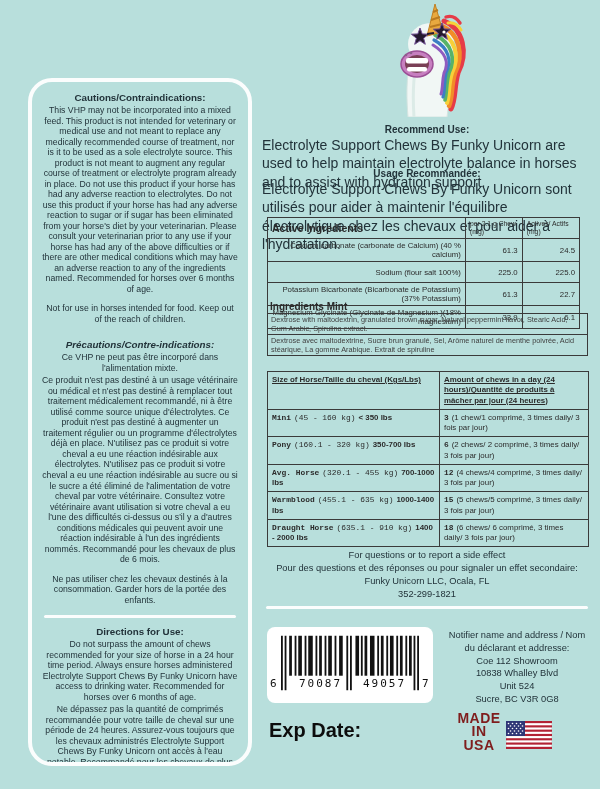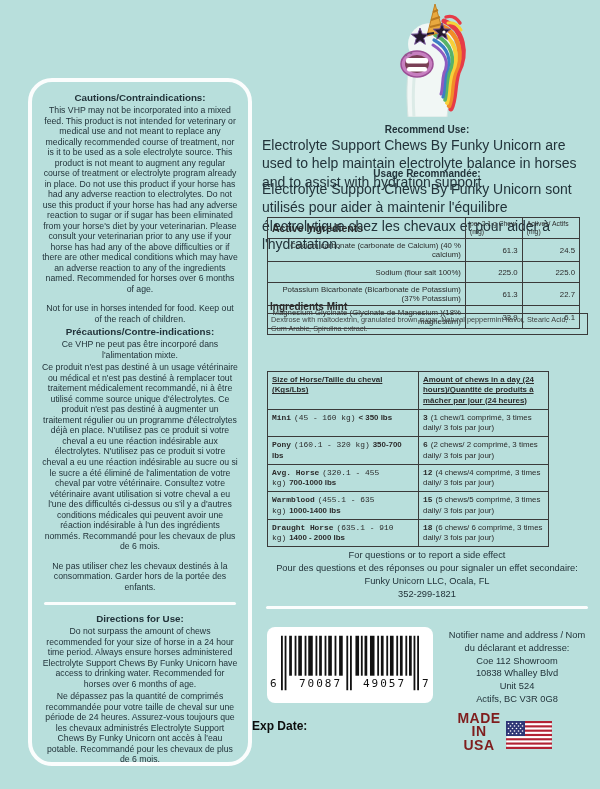--- a/index.html
+++ b/index.html
@@ -11,54 +11,54 @@
   }
   
   .left-panel{
     position:absolute;left:28px;top:78px;width:224px;height:688px;
     box-sizing:border-box;border:4px solid #fbfdfd;border-radius:24px;
     padding:10px 8px 8px;overflow:hidden;
   }
   .lp-h{font-weight:bold;font-size:9.8px;text-align:center;margin:0 0 2px;}
   .lp-b{font-size:8.7px;line-height:1.21;text-align:center;margin:2px;}
   .lp-note{margin-top:9px;}
-  .lp-gap{margin-top:2px;}
+  .lp-gap{margin-top:15px;font-style:italic;}
   .lp-divider{height:3px;background:#fbfdfd;border-radius:2px;margin:10px 4px 8px;}
   
   .r-h{font-weight:bold;font-size:10px;text-align:center;margin:0 0 1px;}
   .r-b{font-size:14px;line-height:1.32;margin:0;}
   .abs{position:absolute;}
   
   table{border-collapse:collapse;}
   .ai-table{position:absolute;left:267px;top:217px;width:313px;color:#2b2b2b;}
   .ai-table td,.ai-table th{border:1px solid #3a3a3a;padding:2px 4px;background:transparent;}
   .ai-name-h{font-size:10.5px;font-weight:bold;text-align:left;width:209px;}
   .ai-col-h{font-size:6.8px;font-weight:normal;text-align:left;vertical-align:top;width:52px;line-height:1.2;}
   .ai-row td{font-size:7.8px;height:16px;text-align:right;}
   .ai-num{text-align:right;}
   
   .ing-h{position:absolute;left:270px;top:301px;font-size:10px;font-weight:bold;color:#2b2b2b;margin:0;}
   .ing-box{position:absolute;left:267px;top:313px;width:321px;color:#404040;}
   .ing-box td{border:1px solid #3a3a3a;padding:1px 3px;font-size:7.3px;line-height:1.25;}
   
-  .dose-table{position:absolute;left:267px;top:371px;width:282px;color:#2b2b2b;}
+  .dose-table{position:absolute;left:267px;top:371px;width:322px;color:#2b2b2b;}
   .dose-table td,.dose-table th{border:1px solid #3a3a3a;padding:3px 4px;vertical-align:top;text-align:left;font-size:7.9px;line-height:1.3;}
   .dose-table th{text-decoration:underline;font-weight:bold;}
   .c1{width:164px;} .c2{width:141px;}
   .sp{margin-right:3px;font-family:Liberation Mono, monospace;}
   
   .contact{position:absolute;left:262px;top:549px;width:330px;font-size:9.3px;line-height:1.4;text-align:center;}
   .divider2{position:absolute;left:266px;top:606px;width:322px;height:3px;background:#fbfdfd;border-radius:2px;}
   
   .barcode-box{position:absolute;left:267px;top:627px;width:166px;height:76px;background:#ffffff;border-radius:8px;}
   .bc-digit{position:absolute;font-family:"DejaVu Sans Mono",monospace;font-size:11px;color:#111;}
   
   .notifier{position:absolute;left:437px;top:629px;width:160px;font-size:9.3px;line-height:1.38;text-align:center;}
   
-  .exp{position:absolute;left:252px;top:719px;font-size:12px;font-weight:bold;color:#0d0d0d;}
+  .exp{position:absolute;left:269px;top:719px;font-size:20px;font-weight:bold;color:#0d0d0d;}
   .madein{position:absolute;left:450px;top:712px;width:58px;text-align:center;font-size:14px;font-weight:bold;line-height:0.95;color:#7f1d1d;letter-spacing:0.5px;}
   .flag{position:absolute;left:506px;top:721px;}
   .unicorn{position:absolute;left:394px;top:3px;}
 </style>
 </head>
 <body>
 
 <div class="left-panel">
   <p class="lp-h">Cautions/Contraindications:</p>
   <p class="lp-b">This VHP may not be incorporated into a mixed feed. This product is not intended for veterinary or medical use and not meant to replace any medically recommended course of treatment, nor is it to be used as a sole electrolyte source. This product is not meant to augment any regular course of treatment or electrolyte program already in place. Do not use this product if your horse has had any adverse reaction to electrolytes. Do not use this product if your horse has had any adverse reaction to sugar or if sugar has been eliminated from your horse's diet by your veterinarian. Please consult your veterinarian prior to any use if your horse has had any of the above difficulties or if there are other medical conditions which may have an adverse reaction to any of the ingredients named. Recommended for horses over 6 months of age.</p>
@@ -153,20 +153,23 @@
     <td class="ai-num">6.1</td>
   </tr>
 </tbody>
   </table>
 
 <p class="ing-h">Ingredients Mint</p>
 <table class="ing-box">
   <tbody>
       <tr>
     <td>Dextrose with maltodextrin, granulated brown sugar, Natural peppermint flavor, Stearic Acid, Gum Arabic, Spirulina extract.</td>
+  </tr>
+  <tr>
+    <td>Dextrose avec maltodextrine, Sucre brun granulé, Sel, Arôme naturel de menthe poivrée, Acid stéarique, La gomme Arabique. Extrait de spiruline</td>
   </tr>
 </tbody>
   </table>
 
 <table class="dose-table">
   <tbody>
       <tr>
     <th class="c1">Size of Horse/Taille du cheval (Kgs/Lbs)</th>
     <th class="c2">Amount of chews in a day (24 hours)/Quantité de produits à mâcher par jour (24 heures)</th>
   </tr>
@@ -241,21 +244,21 @@
   <span class="bc-digit" style="left:96px;top:50px;letter-spacing:2px">49057</span>
   <span class="bc-digit" style="left:155px;top:50px">7</span>
 </div>
 
 <div class="notifier">
   <div>Notifier name and address / Nom</div>
   <div>du déclarant et addresse:</div>
   <div>Coe 112 Showroom</div>
   <div>10838 Whalley Blvd</div>
   <div>Unit 524</div>
-  <div>Actifs, BC V3R 0G8</div>
+  <div>Sucre, BC V3R 0G8</div>
 </div>
 
 <div class="exp">Exp Date:</div>
 
 <div class="madein">
   <div>MADE</div>
   <div>IN</div>
   <div>USA</div>
 </div>
 

